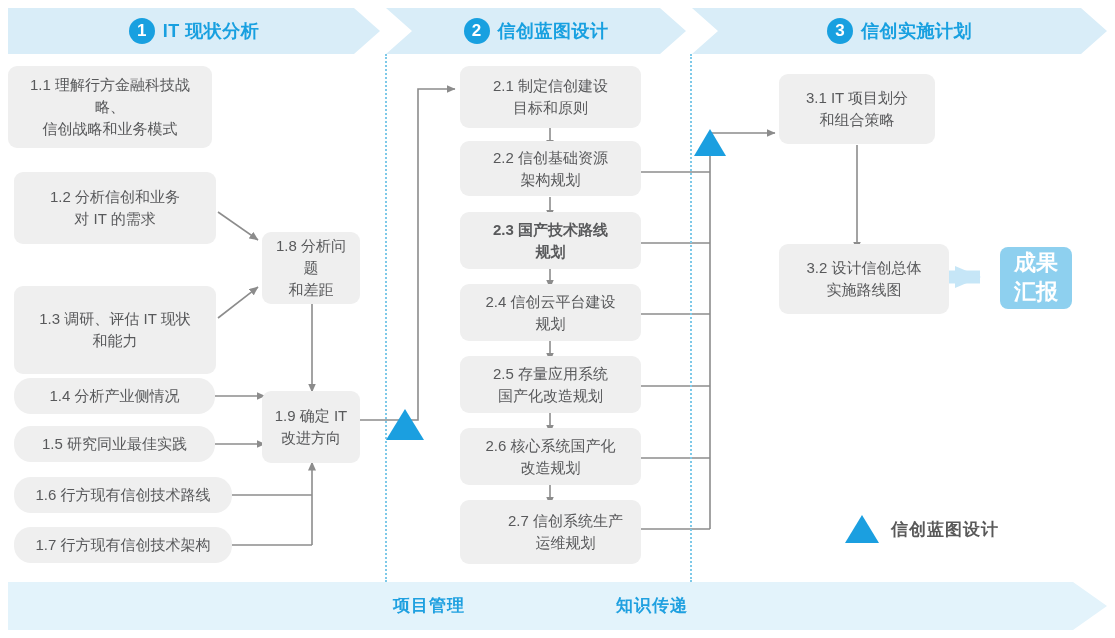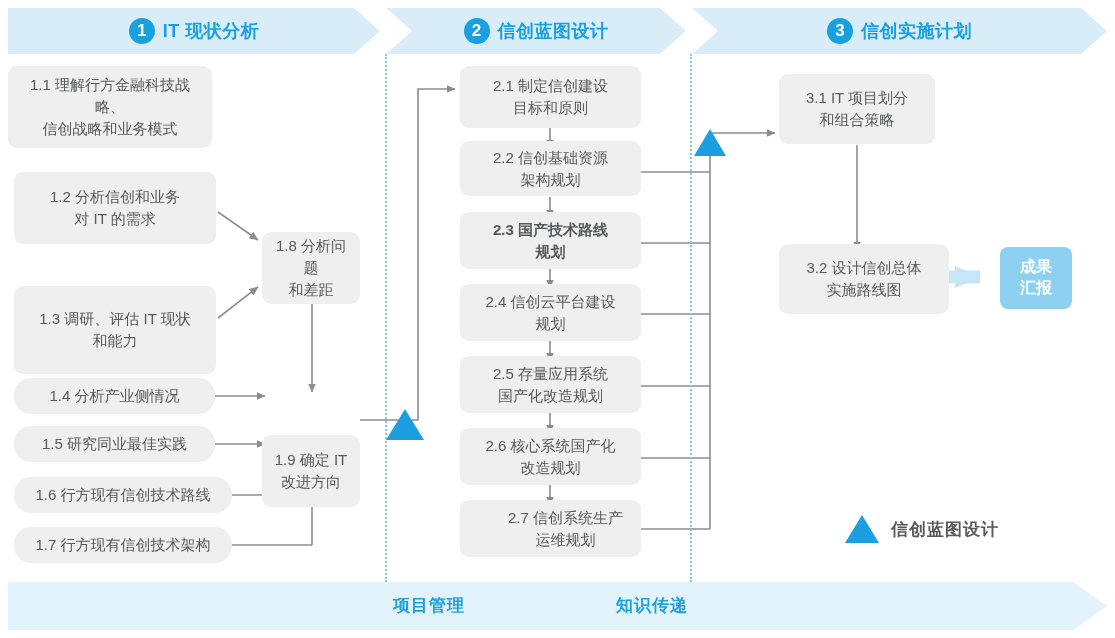--- a/index.html
+++ b/index.html
@@ -67,21 +67,21 @@
     z-index:3;
   }
   .box.pill{border-radius:17px;}
 
   
   #outcome{
     position:absolute;
     background:#8ed0ef;
     border-radius:8px;
     color:#ffffff;
-    font-size:16px;font-weight:bold;line-height:1.3;
+    font-size:22px;font-weight:bold;line-height:1.3;
     display:flex;align-items:center;justify-content:center;
     text-align:center;
     z-index:3;
   }
 
   
   .tri{
     position:absolute;width:0;height:0;
     border-left:19px solid transparent;
     border-right:19px solid transparent;
@@ -200,29 +200,29 @@
   <div class="divider" id="div2"></div>
 
   <div class="box" style="left:8px;top:66px;width:204px;height:82px;">1.1 理解行方金融科技战略、<br>信创战略和业务模式</div>
   <div class="box" style="left:14px;top:172px;width:202px;height:72px;">1.2 分析信创和业务<br>对 IT 的需求</div>
   <div class="box" style="left:14px;top:286px;width:202px;height:88px;">1.3 调研、评估 IT 现状<br>和能力</div>
   <div class="box pill" style="left:14px;top:378px;width:201px;height:36px;">1.4 分析产业侧情况</div>
   <div class="box pill" style="left:14px;top:426px;width:201px;height:36px;">1.5 研究同业最佳实践</div>
   <div class="box pill" style="left:14px;top:477px;width:218px;height:36px;">1.6 行方现有信创技术路线</div>
   <div class="box pill" style="left:14px;top:527px;width:218px;height:36px;">1.7 行方现有信创技术架构</div>
   <div class="box" style="left:262px;top:232px;width:98px;height:72px;">1.8 分析问题<br>和差距</div>
-  <div class="box" style="left:262px;top:391px;width:98px;height:72px;margin-top:44px;">1.9 确定 IT<br>改进方向</div>
+  <div class="box" style="left:262px;top:391px;width:98px;height:72px;">1.9 确定 IT<br>改进方向</div>
 
   <div class="box" style="left:460px;top:66px;width:181px;height:62px;">2.1 制定信创建设<br>目标和原则</div>
   <div class="box" style="left:460px;top:141px;width:181px;height:55px;">2.2 信创基础资源<br>架构规划</div>
   <div class="box" style="left:460px;top:212px;width:181px;height:57px;font-weight:bold;">2.3 国产技术路线<br>规划</div>
   <div class="box" style="left:460px;top:284px;width:181px;height:57px;">2.4 信创云平台建设<br>规划</div>
   <div class="box" style="left:460px;top:356px;width:181px;height:57px;">2.5 存量应用系统<br>国产化改造规划</div>
   <div class="box" style="left:460px;top:428px;width:181px;height:57px;">2.6 核心系统国产化<br>改造规划</div>
-  <div class="box" style="left:460px;top:500px;width:181px;height:57px;padding-left:38px;">2.7 信创系统生产<br>运维规划</div>
+  <div class="box" style="left:460px;top:500px;width:181px;height:64px;padding-left:38px;">2.7 信创系统生产<br>运维规划</div>
 
   <div class="box" style="left:779px;top:74px;width:156px;height:70px;">3.1 IT 项目划分<br>和组合策略</div>
   <div class="box" style="left:779px;top:244px;width:170px;height:70px;">3.2 设计信创总体<br>实施路线图</div>
 
   <div id="outcome" style="left:1000px;top:247px;width:72px;height:62px;">成果<br>汇报</div>
 
   <div class="tri" style="left:386px;top:409px;"></div>
   <div class="tri small" style="left:694px;top:129px;"></div>
 
   <div id="legend">

